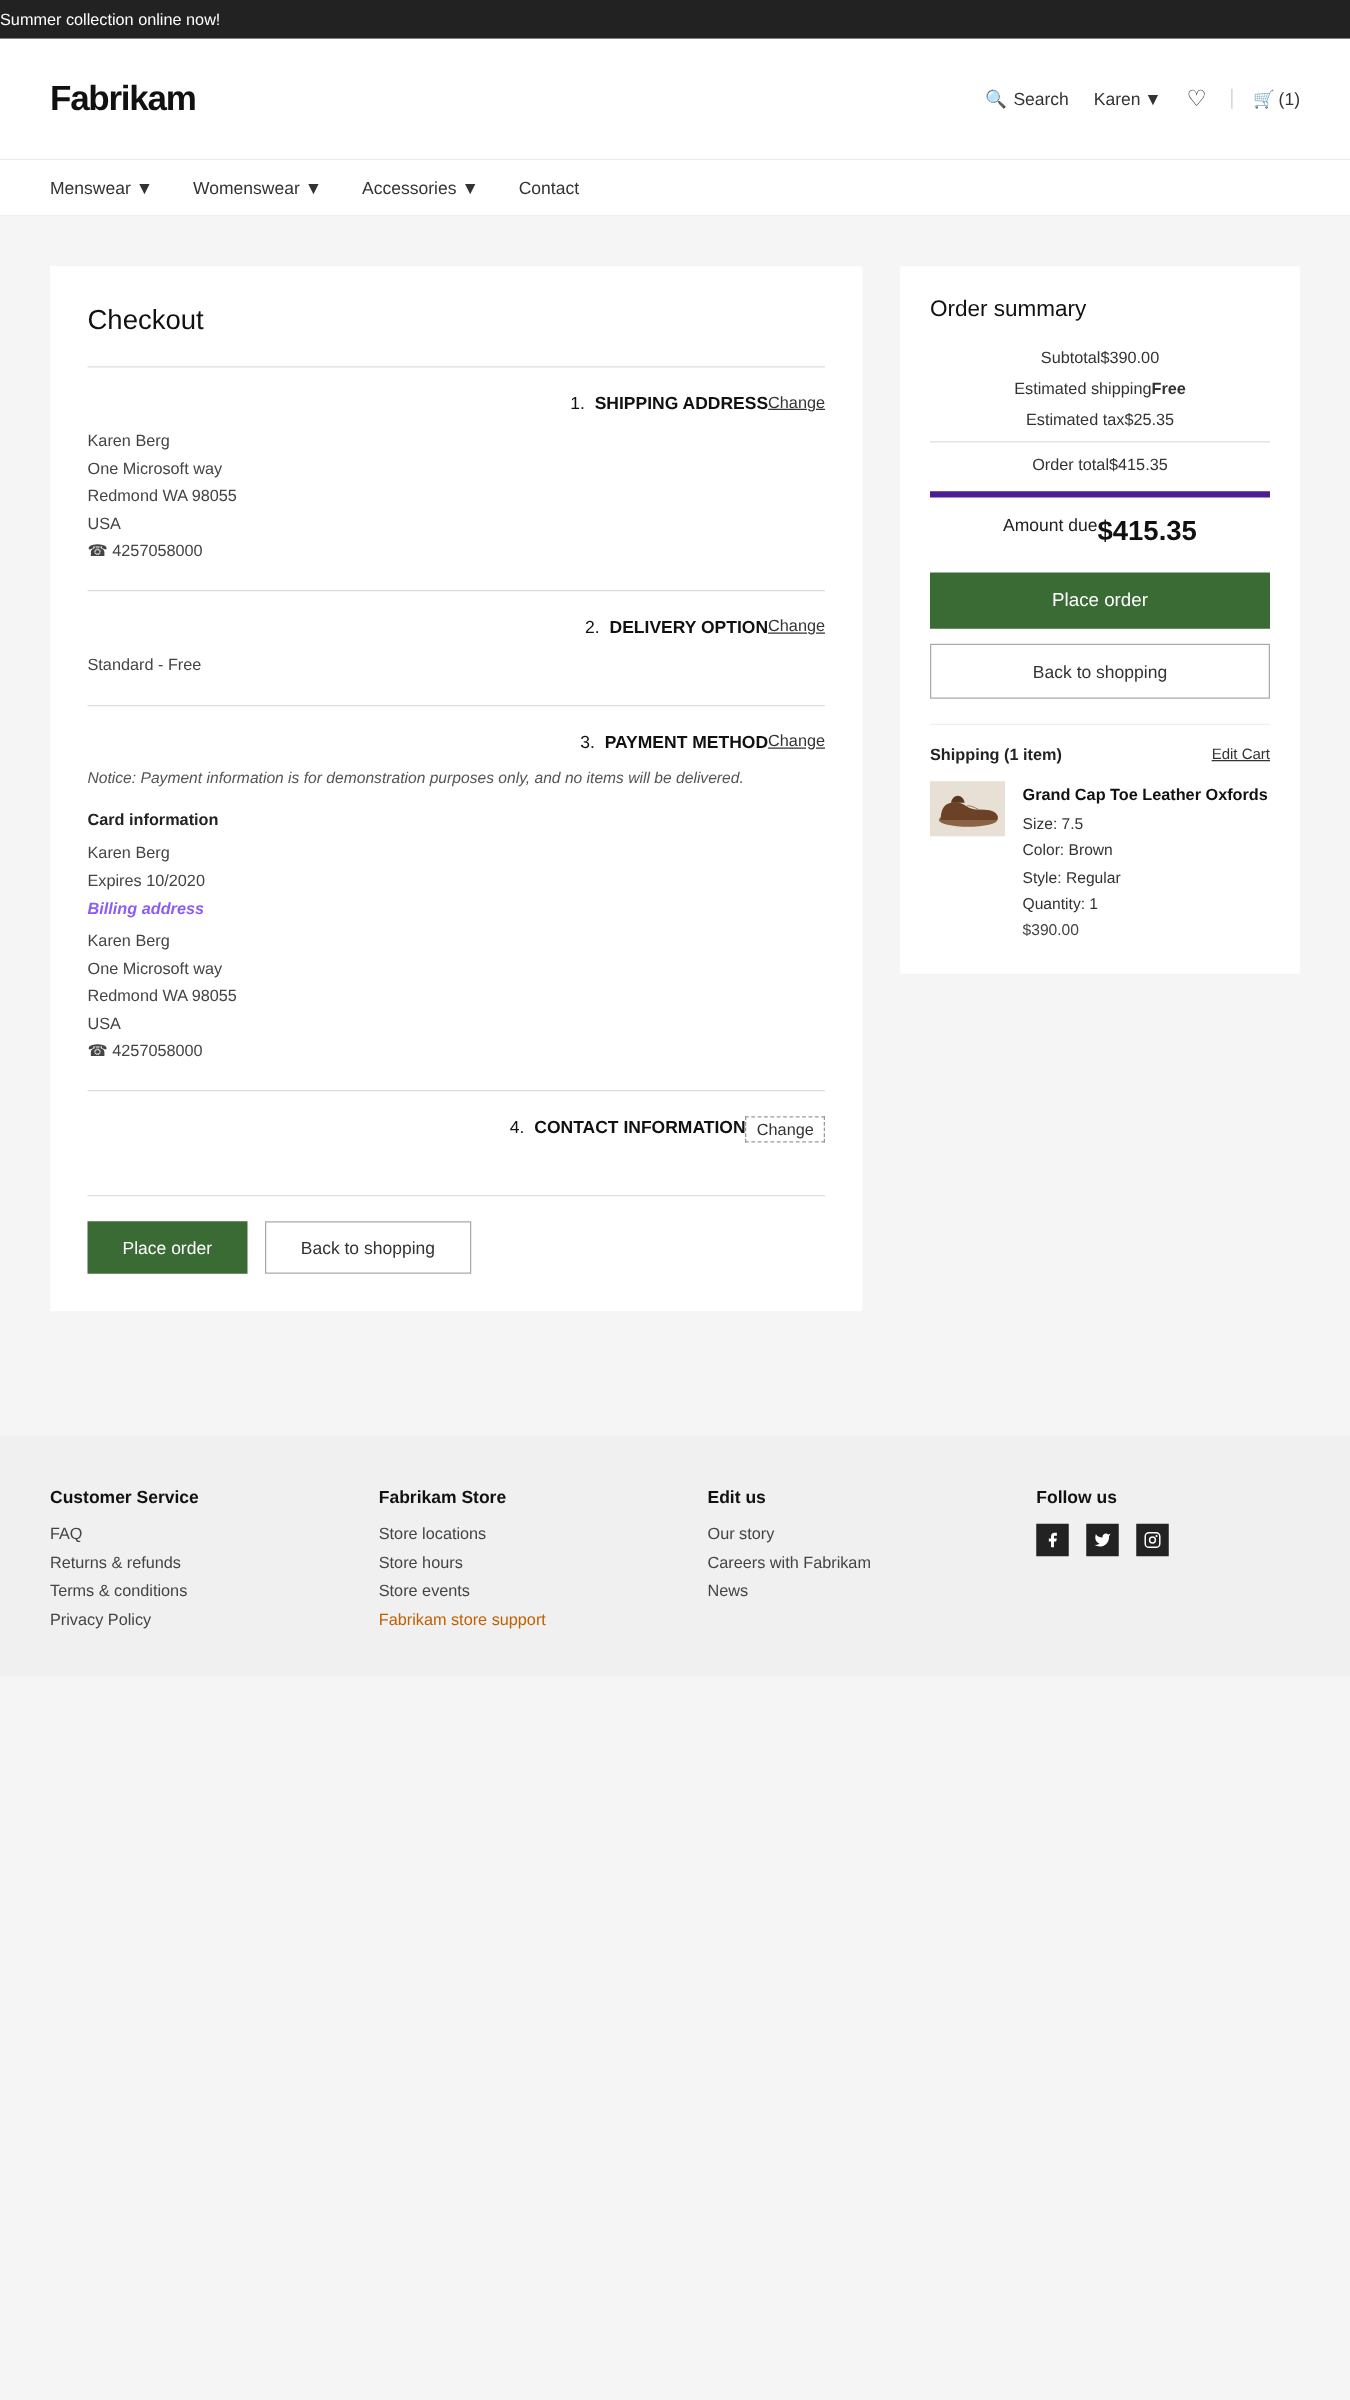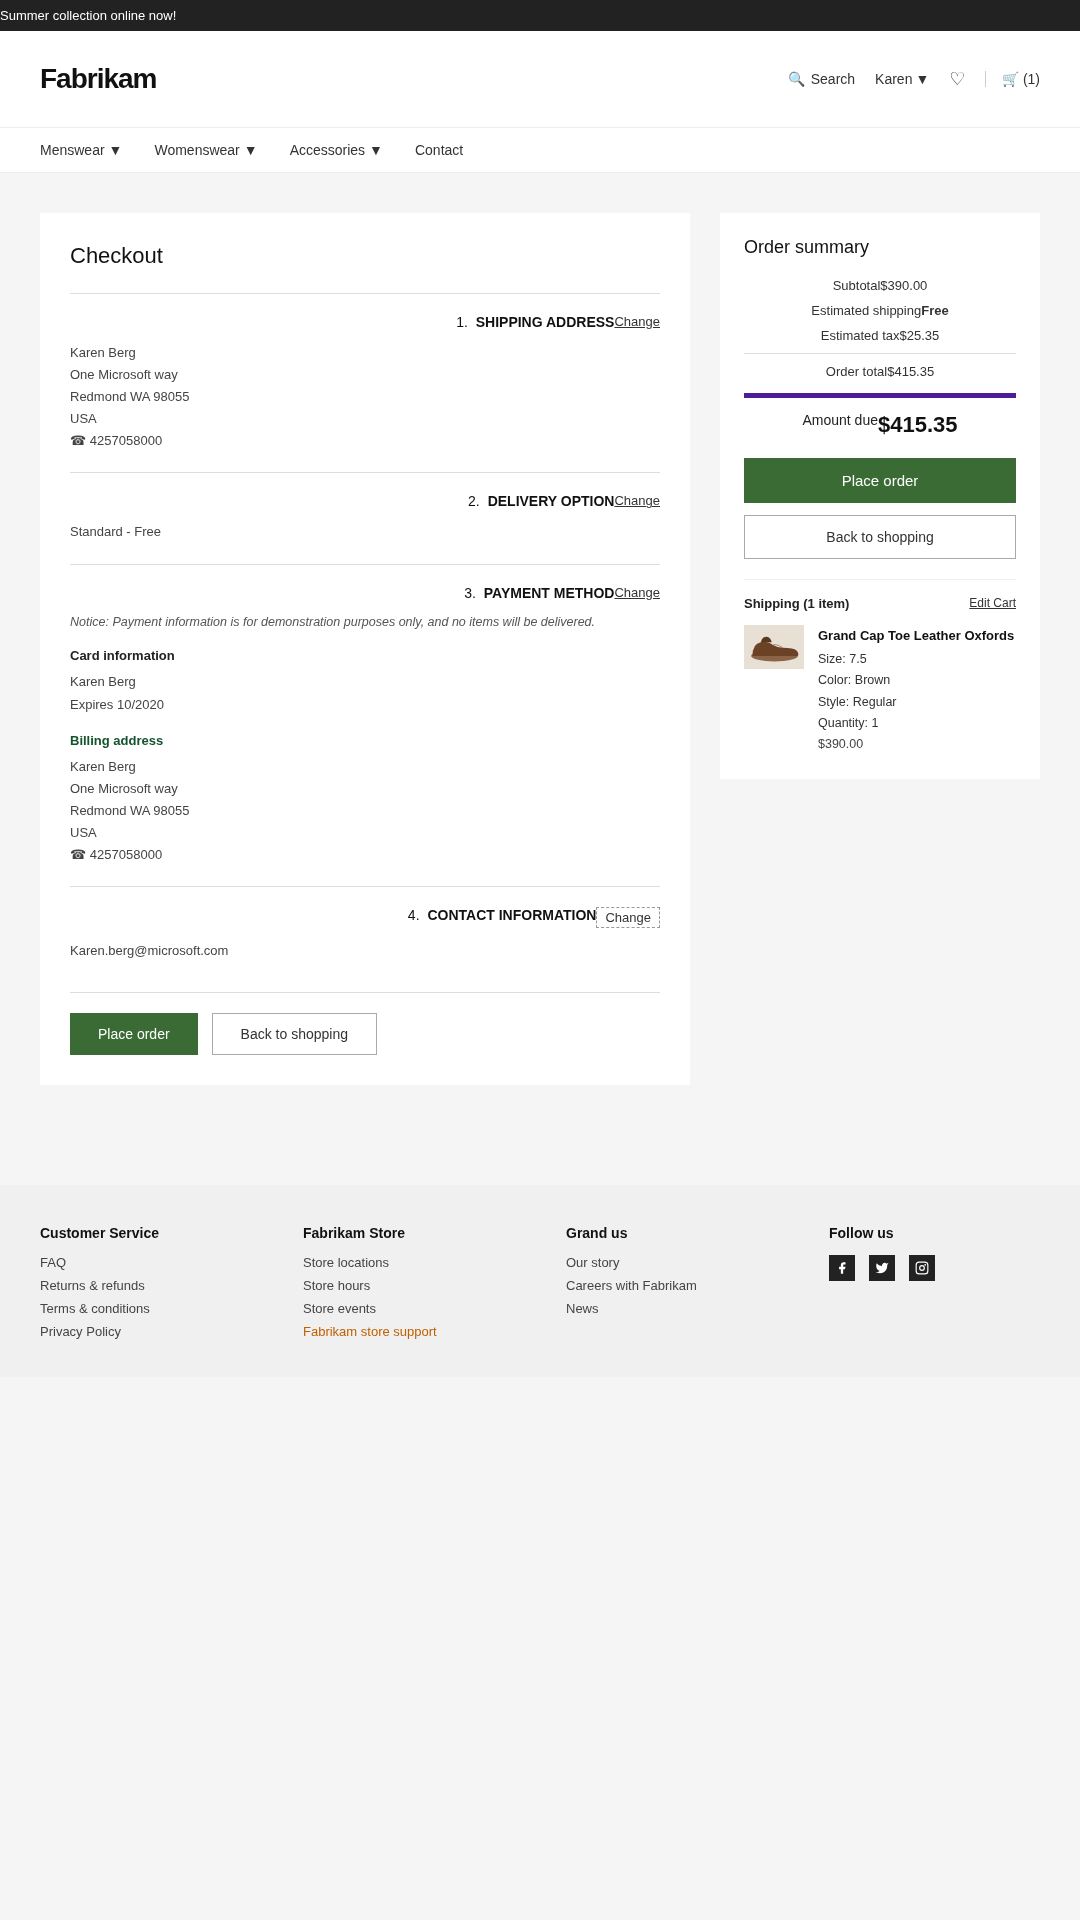--- a/index.html
+++ b/index.html
@@ -160,23 +160,23 @@
     .card-label {
       font-weight: 700;
       font-size: 13px;
       margin-bottom: 4px;
       color: #222;
     }
 
     .billing-label {
       font-weight: 700;
       font-size: 13px;
-      margin-top: 14px;
       margin-bottom: 4px;
-      color: #14532d;
+      color: #8b5cf6;
+      font-style: italic;
     }
 
     
     .bottom-buttons {
       display: flex;
       gap: 14px;
       margin-top: 10px;
       padding-top: 20px;
       border-top: 1px solid #ddd;
     }
@@ -492,23 +492,20 @@
     </div>
 
     <div class="section">
       <div class="section-header">
         <div>
           <span class="section-number">4.</span>
           <span class="section-title">CONTACT INFORMATION</span>
         </div>
         <a class="change-link-dashed">Change</a>
       </div>
-      <div class="section-content">
-        <div>Karen.berg@microsoft.com</div>
-      </div>
     </div>
 
     <div class="bottom-buttons">
       <button class="btn-place-order">Place order</button>
       <button class="btn-back">Back to shopping</button>
     </div>
   </div>
 
   <div class="order-summary">
     <h2 class="order-summary-title">Order summary</h2>
@@ -577,21 +574,21 @@
 
   <div class="footer-col">
     <div class="footer-col-title">Fabrikam Store</div>
     <a class="footer-link">Store locations</a>
     <a class="footer-link">Store hours</a>
     <a class="footer-link">Store events</a>
     <a class="footer-link orange">Fabrikam store support</a>
   </div>
 
   <div class="footer-col">
-    <div class="footer-col-title">Grand us</div>
+    <div class="footer-col-title">Edit us</div>
     <a class="footer-link">Our story</a>
     <a class="footer-link">Careers with Fabrikam</a>
     <a class="footer-link">News</a>
   </div>
 
   <div class="footer-col">
     <div class="footer-col-title">Follow us</div>
     <div class="social-icons">
       <div class="social-icon">
         <svg viewBox="0 0 24 24" xmlns="http://www.w3.org/2000/svg">

